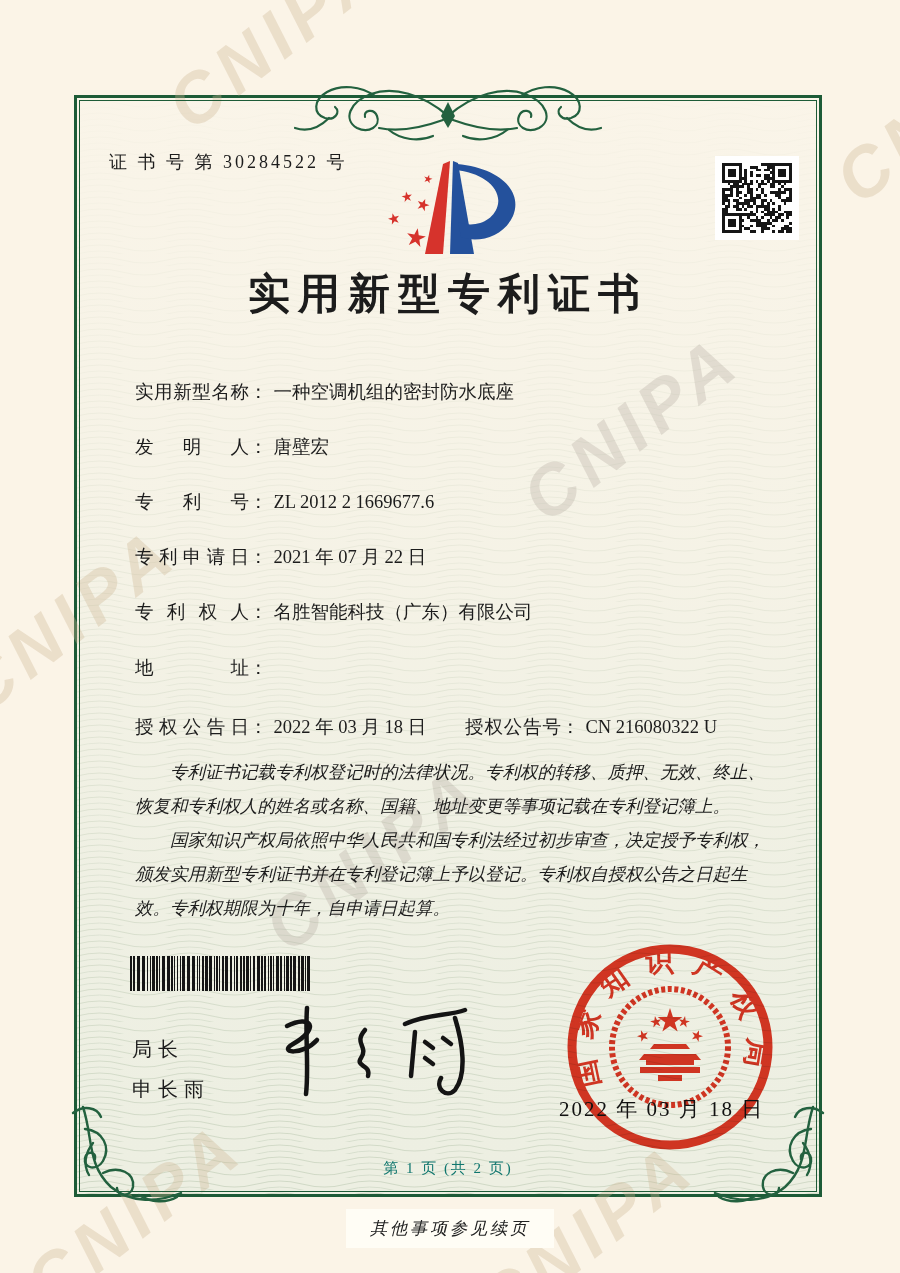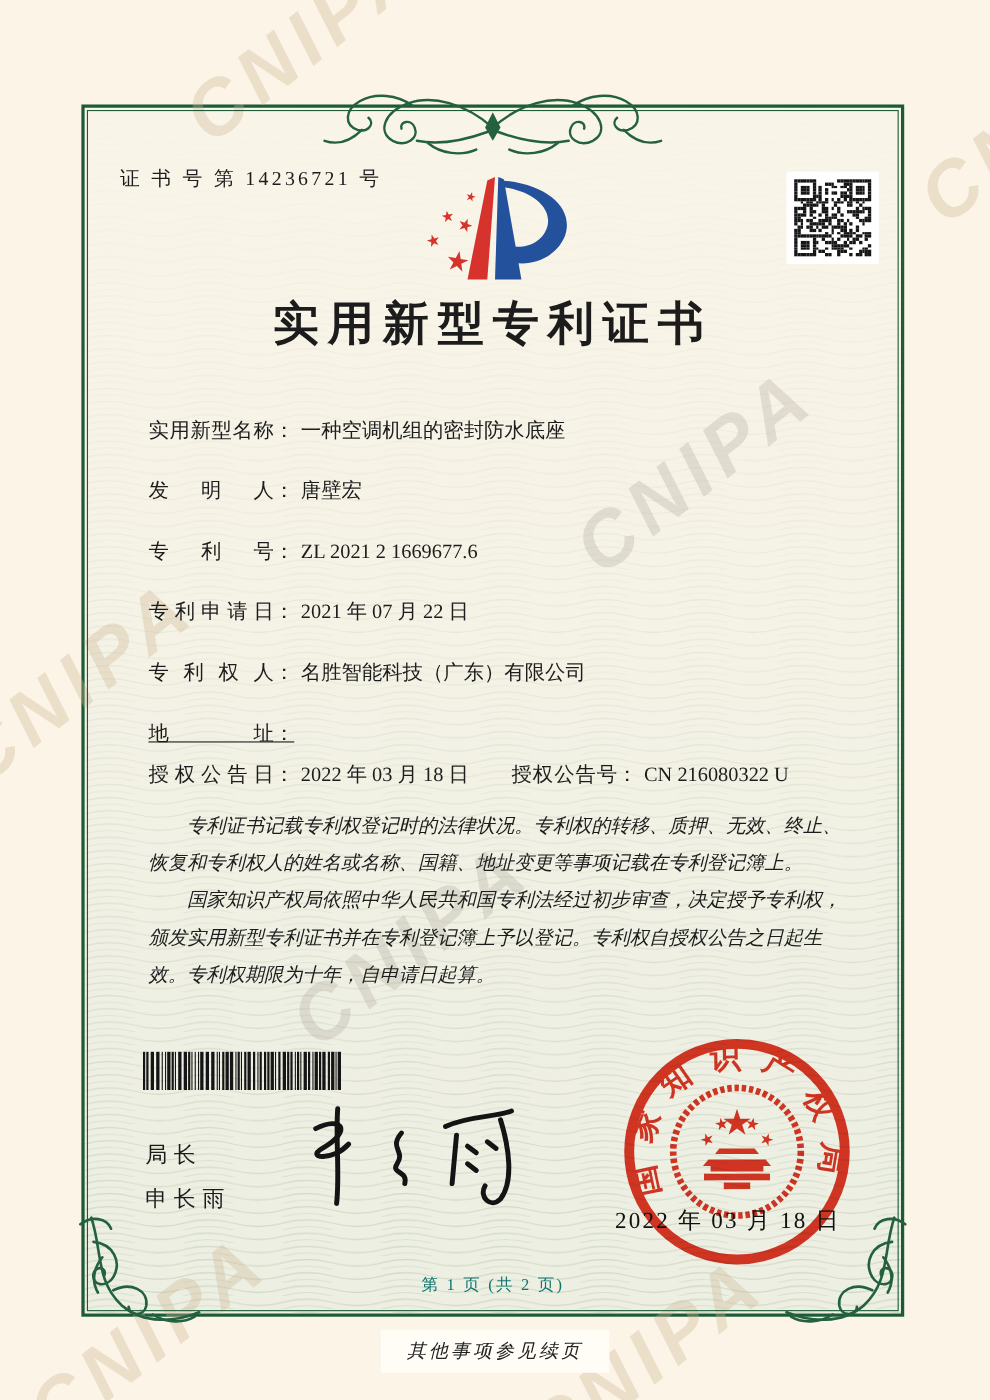--- a/index.html
+++ b/index.html
@@ -122,21 +122,21 @@
       <g fill="none" stroke="#23613f" stroke-width="2.4" stroke-linecap="round">
         <path d="M24,4 C34,34 28,62 52,84 C72,101 100,99 122,90"></path>
         <path d="M26,26 C44,28 52,44 44,58 C38,68 24,66 26,55 C28,47 38,49 36,56"></path>
         <path d="M44,70 C60,62 76,70 74,84 C72,94 58,94 58,85"></path>
         <path d="M14,10 C24,2 38,4 42,14"></path>
         <path d="M80,92 C92,100 108,100 118,94"></path>
         <path d="M34,40 C26,50 24,62 30,72"></path>
       </g>
     </svg>
 
-    <div class="cert-no">证 书 号 第 14236721 号</div>
+    <div class="cert-no">证 书 号 第 30284522 号</div>
 
     <svg class="logo" width="150" height="102" viewBox="0 0 150 102">
       <defs>
         <path id="star2" d="M0,-1 L0.2245,-0.309 L0.951,-0.309 L0.3633,0.118 L0.5878,0.809 L0,0.382 L-0.5878,0.809 L-0.3633,0.118 L-0.951,-0.309 L-0.2245,-0.309 Z"></path>
       </defs>
       <polygon points="70,8 77,5 70,98 52,98" fill="#d6332c"></polygon>
       <polygon points="80,5 85,7 101,98 77,98" fill="#24519c"></polygon>
       <path d="M84,8 C128,12 150,36 140,60 C131,80 106,88 88,81 L85,66 C103,73 122,64 125,48 C128,31 108,16 82,14 Z" fill="#24519c"></path>
       <g fill="#d6332c">
         <use href="#star2" transform="translate(55,23) scale(4.5) rotate(15)"></use>
@@ -786,33 +786,33 @@
         <span class="fval">一种空调机组的密封防水底座</span>
       </div>
       <div class="frow">
         <span class="flabel">发明人</span>
           <span>：</span>
         <span class="fval">唐壁宏</span>
       </div>
       <div class="frow">
         <span class="flabel">专利号</span>
           <span>：</span>
-        <span class="fval">ZL 2021 2 1669677.6</span>
+        <span class="fval">ZL 2012 2 1669677.6</span>
       </div>
       <div class="frow">
         <span class="flabel">专利申请日</span>
           <span>：</span>
         <span class="fval">2021 年 07 月 22 日</span>
       </div>
       <div class="frow">
         <span class="flabel">专利权人</span>
           <span>：</span>
         <span class="fval">名胜智能科技（广东）有限公司</span>
       </div>
-      <div class="frow" style="line-height:34px;margin-bottom:4px;text-decoration:underline;">
+      <div class="frow" style="line-height:34px;margin-bottom:26px;">
         <span class="flabel">地址</span>
           <span>：</span>
       </div>
       <div class="grant-row">
         <span class="grant-a">
           <span class="flabel">授权公告日</span>
             <span>：</span>
           <span class="fval">2022 年 03 月 18 日</span>
         </span>
         <span class="grant-b">

